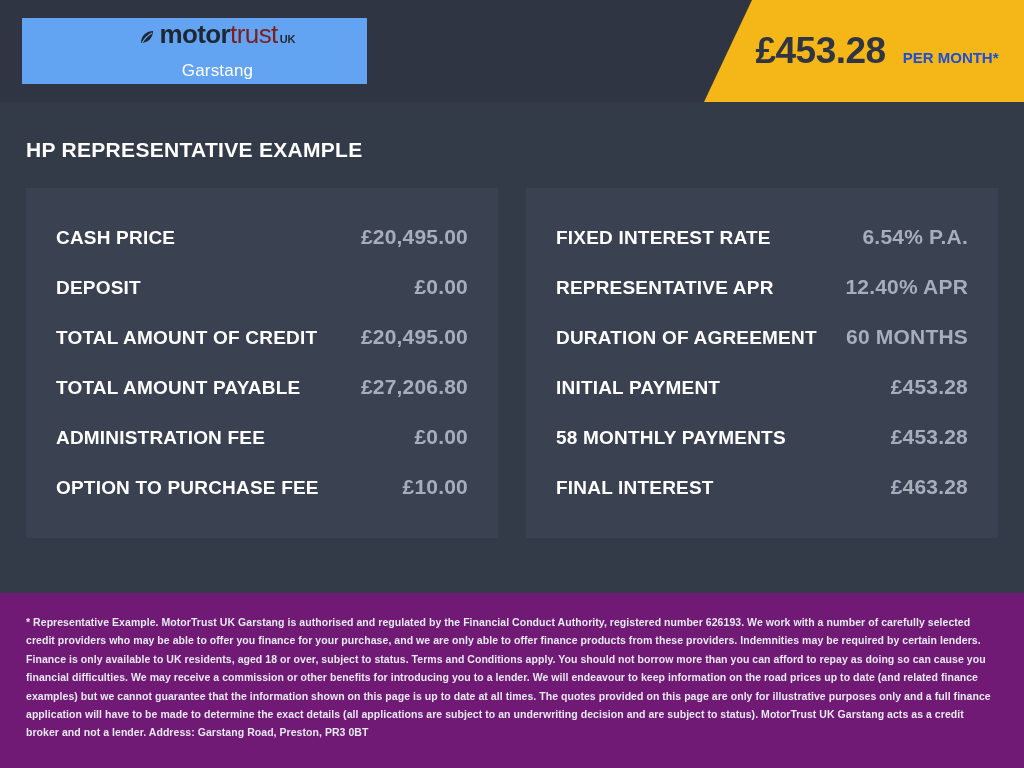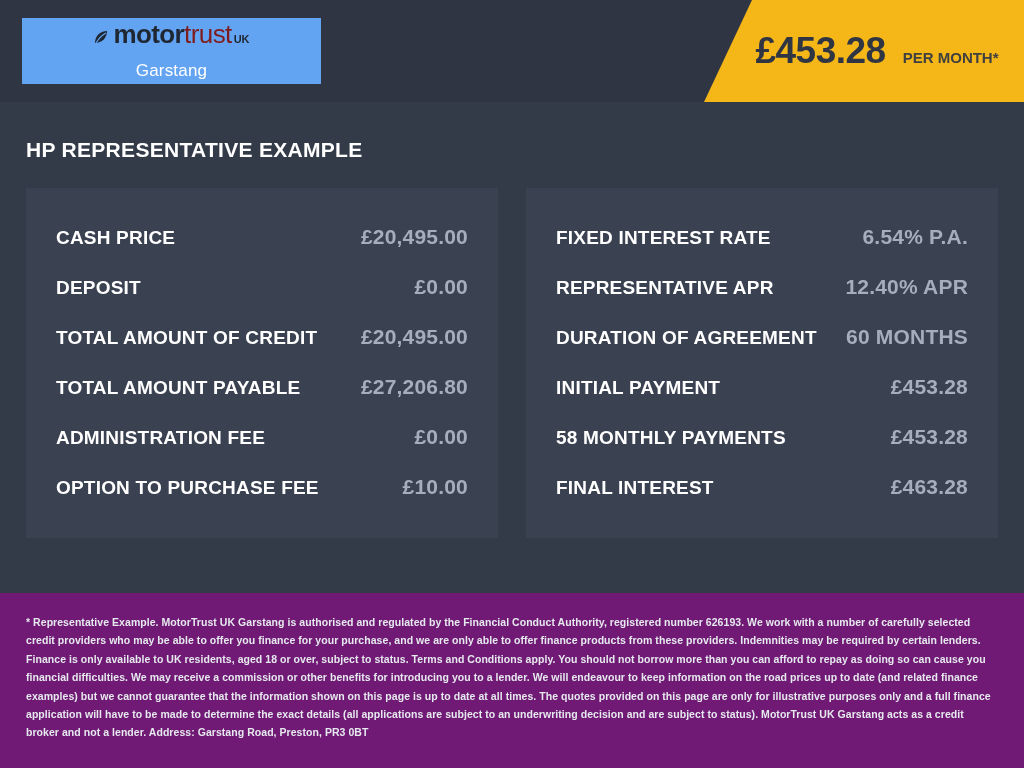--- a/index.html
+++ b/index.html
@@ -32,20 +32,21 @@
     position: absolute;
     left: 22px;
     top: 18px;
     width: 299px;
     height: 66px;
     background: #63a4f2;
     display: flex;
     flex-direction: column;
     align-items: center;
     justify-content: center;
+    padding-left: 46px;
   }
   .logo-row {
     display: flex;
     align-items: baseline;
     line-height: 1;
   }
   .logo-mark {
     width: 16px;
     height: 16px;
     margin-right: 4px;
@@ -97,21 +98,21 @@
   }
   .price-amount {
     font-size: 37px;
     font-weight: bold;
     color: #2f3542;
     letter-spacing: -0.5px;
   }
   .price-period {
     font-size: 15px;
     font-weight: bold;
-    color: #404040;
+    color: #1d4ed8;
     margin-left: 17px;
     letter-spacing: 0px;
   }
 
   
   .title {
     color: #ffffff;
     font-size: 21px;
     font-weight: bold;
     letter-spacing: 0.3px;

